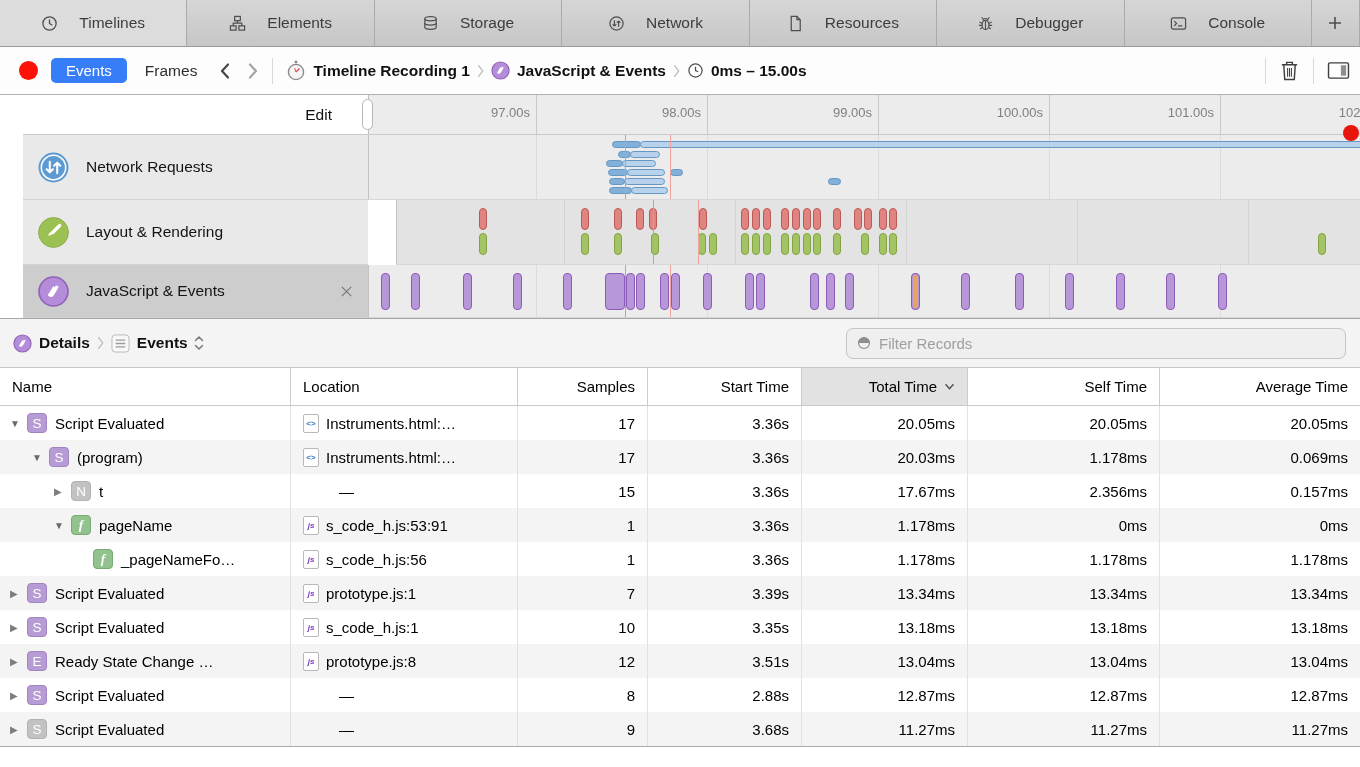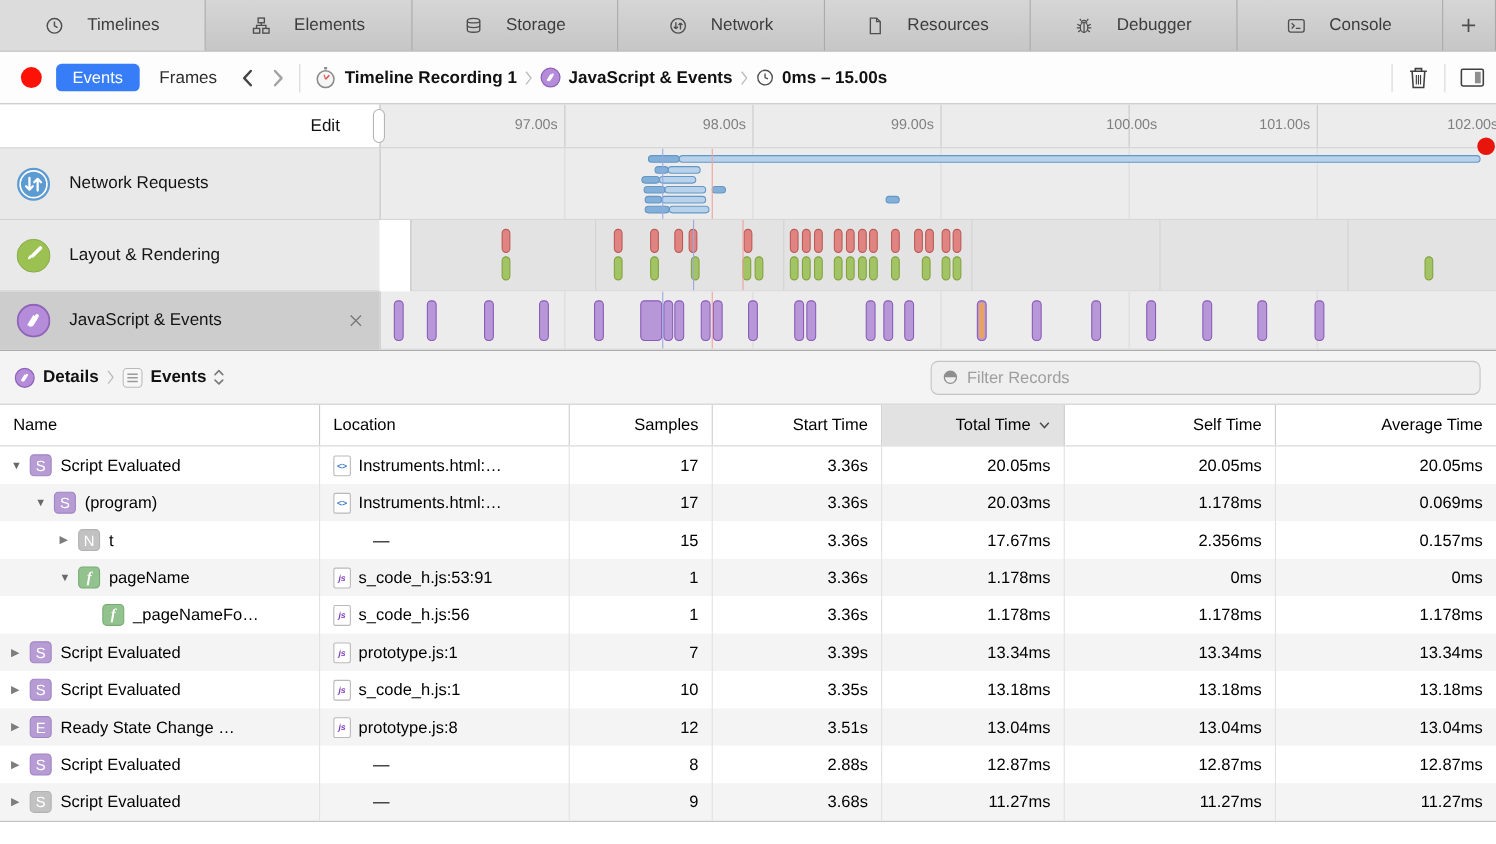--- a/index.html
+++ b/index.html
@@ -18,21 +18,21 @@
   #events-pill { margin-left:13px; background:#377df7; color:#fff; font-size:15px; padding:4px 15px; border-radius:5px; }
   #frames-label { margin-left:18px; font-size:15.5px; color:#2e2e2e; }
   .navchev { margin-left:22px; display:flex; align-items:center; }
   .navchev + .navchev { margin-left:16px; }
   .tb-divider { width:1px; height:26px; background:#d8d8d8; margin:0 13px; }
   .crumb { display:flex; align-items:center; gap:7px; font-size:15.5px; color:#111; font-weight:bold; }
   .crumb-sep { display:flex; align-items:center; margin:0 6px; }
   #toolbar-right { margin-left:auto; display:flex; align-items:center; margin-right:10px; }
 
   
-  #timeline-area { position:relative; }
+  #timeline-area { position:relative;padding-left:23px; }
   #ruler-row { display:flex; height:40px; position:relative; }
   #ruler-left { width:345px; background:#fff; border-bottom:1px solid #c9c9c9; display:flex; align-items:center; justify-content:flex-end; padding-right:36px; font-size:15.5px; color:#111; }
   #ruler { flex:1; position:relative; background:#ececec; border-left:1px solid #c2c2c2; border-bottom:1px solid #c9c9c9; overflow:hidden; }
   .ruler-line { position:absolute; top:0; bottom:0; width:1px; background:#c9c9c9; }
   .ruler-label { position:absolute; top:10px; transform:translateX(-100%); padding-right:6px; font-size:13px; color:#7f7f7f; white-space:nowrap; }
   #ruler-handle { position:absolute; left:339px; top:4px; width:11px; height:31px; background:#fff; border:1px solid #b5b5b5; border-radius:6px; z-index:3; }
   #record-head { position:absolute; width:16px; height:16px; border-radius:50%; background:#e8150d; z-index:4; }
 
   .track-row { display:flex; }
   .track-label { width:345px; display:flex; align-items:center; padding-left:15px; background:#e9e9e9; border-bottom:1px solid #d2d2d2; }
@@ -246,21 +246,21 @@
       <span>Edit</span>
     </div>
     <div id="ruler">
         <div class="ruler-line" style="left: 167px;"></div>
         <div class="ruler-label" style="left: 167px;">97.00s</div>
         <div class="ruler-line" style="left: 338px;"></div>
         <div class="ruler-label" style="left: 338px;">98.00s</div>
         <div class="ruler-line" style="left: 509px;"></div>
         <div class="ruler-label" style="left: 509px;">99.00s</div>
         <div class="ruler-line" style="left: 680px;"></div>
-        <div class="ruler-label" style="left: 712px; text-align: right;">100.00s</div>
+        <div class="ruler-label" style="left: 680px; text-align: right;">100.00s</div>
         <div class="ruler-line" style="left: 851px;"></div>
         <div class="ruler-label" style="left: 851px;">101.00s</div>
         <div class="ruler-label" style="left: 1022px;">102.00s</div>
       </div>
     <div id="ruler-handle"></div>
   </div>
   <div id="tracks">
       <div class="track-row" style="height: 65px;">
         <div class="track-label">
           <span style="display: flex;">

